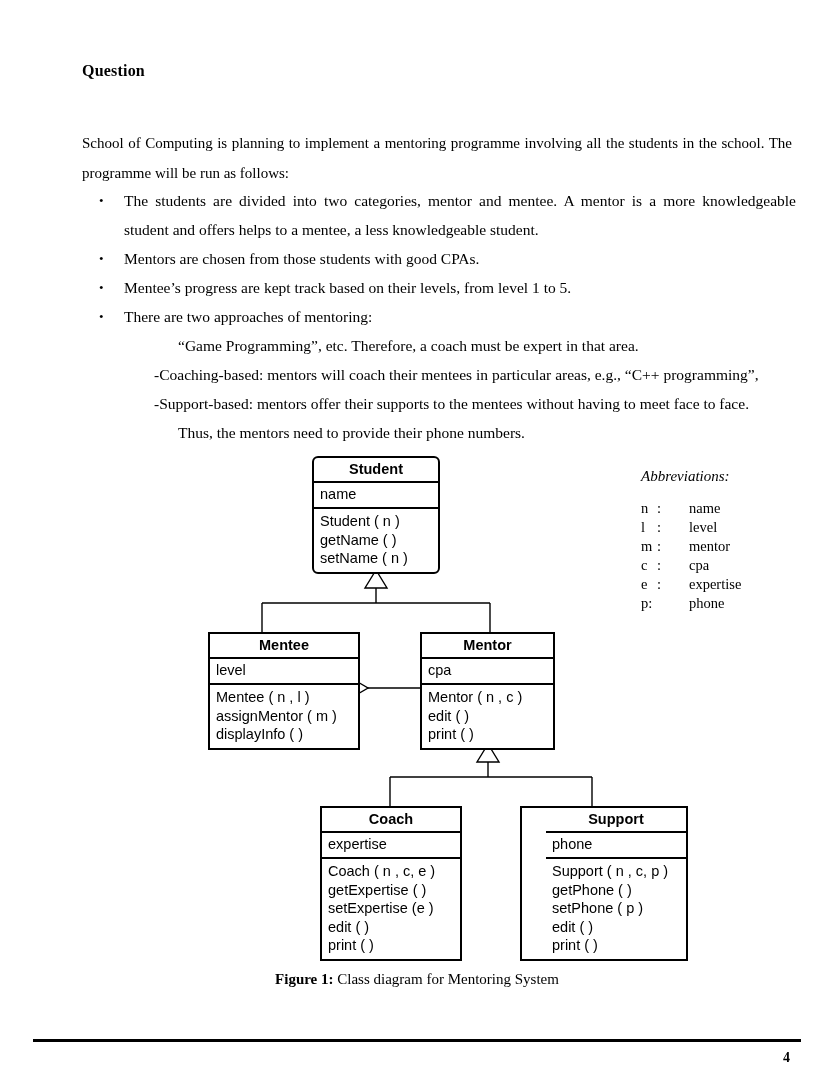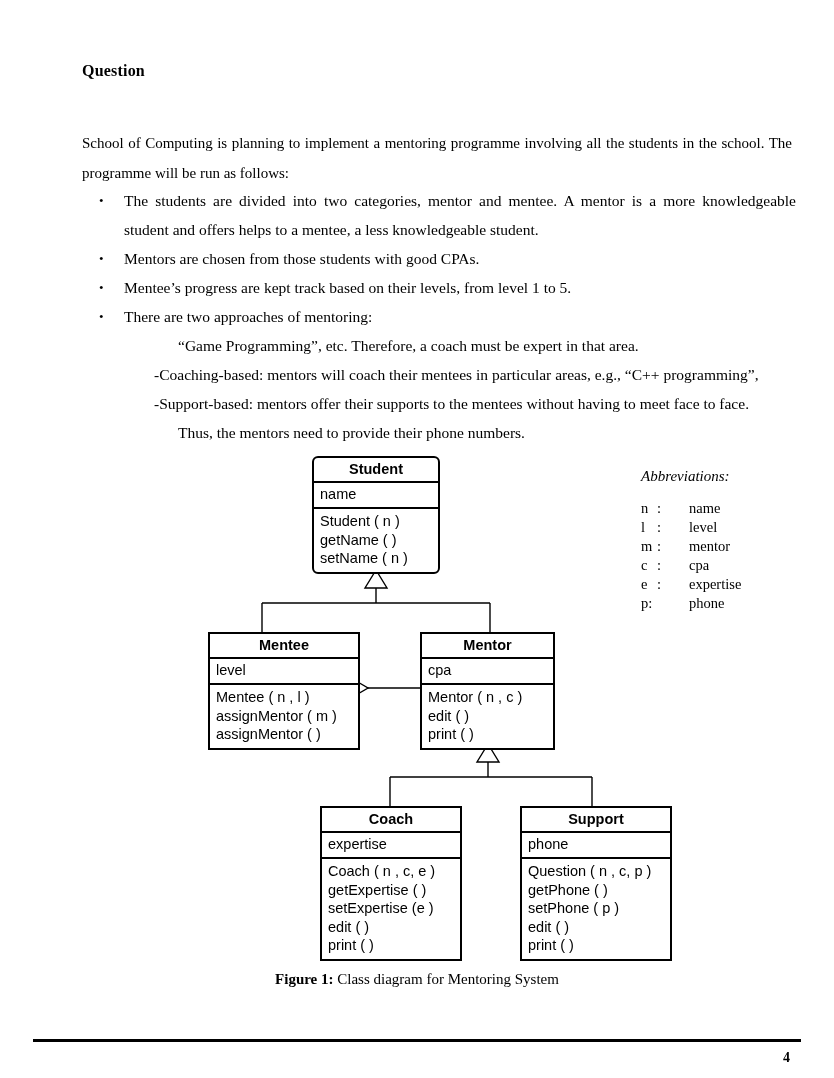--- a/index.html
+++ b/index.html
@@ -263,21 +263,21 @@
   </div>
 
   <div class="uml" style="left:208px; top:632px; width:152px;">
     <div class="uml-name">Mentee</div>
     <div class="uml-attrs">
       <div>level</div>
     </div>
     <div class="uml-ops">
       <div>Mentee ( n , l )</div>
       <div>assignMentor ( m )</div>
-      <div>assignMentor ( )</div>
+      <div>displayInfo ( )</div>
     </div>
   </div>
 
   <div class="uml" style="left:420px; top:632px; width:135px;">
     <div class="uml-name">Mentor</div>
     <div class="uml-attrs">
       <div>cpa</div>
     </div>
     <div class="uml-ops">
       <div>Mentor ( n , c )</div>
@@ -293,27 +293,27 @@
     </div>
     <div class="uml-ops">
       <div>Coach ( n , c, e )</div>
       <div>getExpertise ( )</div>
       <div>setExpertise (e )</div>
       <div>edit ( )</div>
       <div>print ( )</div>
     </div>
   </div>
 
-  <div class="uml" style="left:520px; top:806px; width:152px;">
+  <div class="uml" style="left:520px; top:806px; width:168px;padding-left:24px;">
     <div class="uml-name">Support</div>
     <div class="uml-attrs">
       <div>phone</div>
     </div>
     <div class="uml-ops">
-      <div>Question ( n , c, p )</div>
+      <div>Support ( n , c, p )</div>
       <div>getPhone ( )</div>
       <div>setPhone ( p )</div>
       <div>edit ( )</div>
       <div>print ( )</div>
     </div>
   </div>
 
   <div class="caption">
     <b>Figure 1:</b><span> Class diagram for Mentoring System</span>
   </div>

